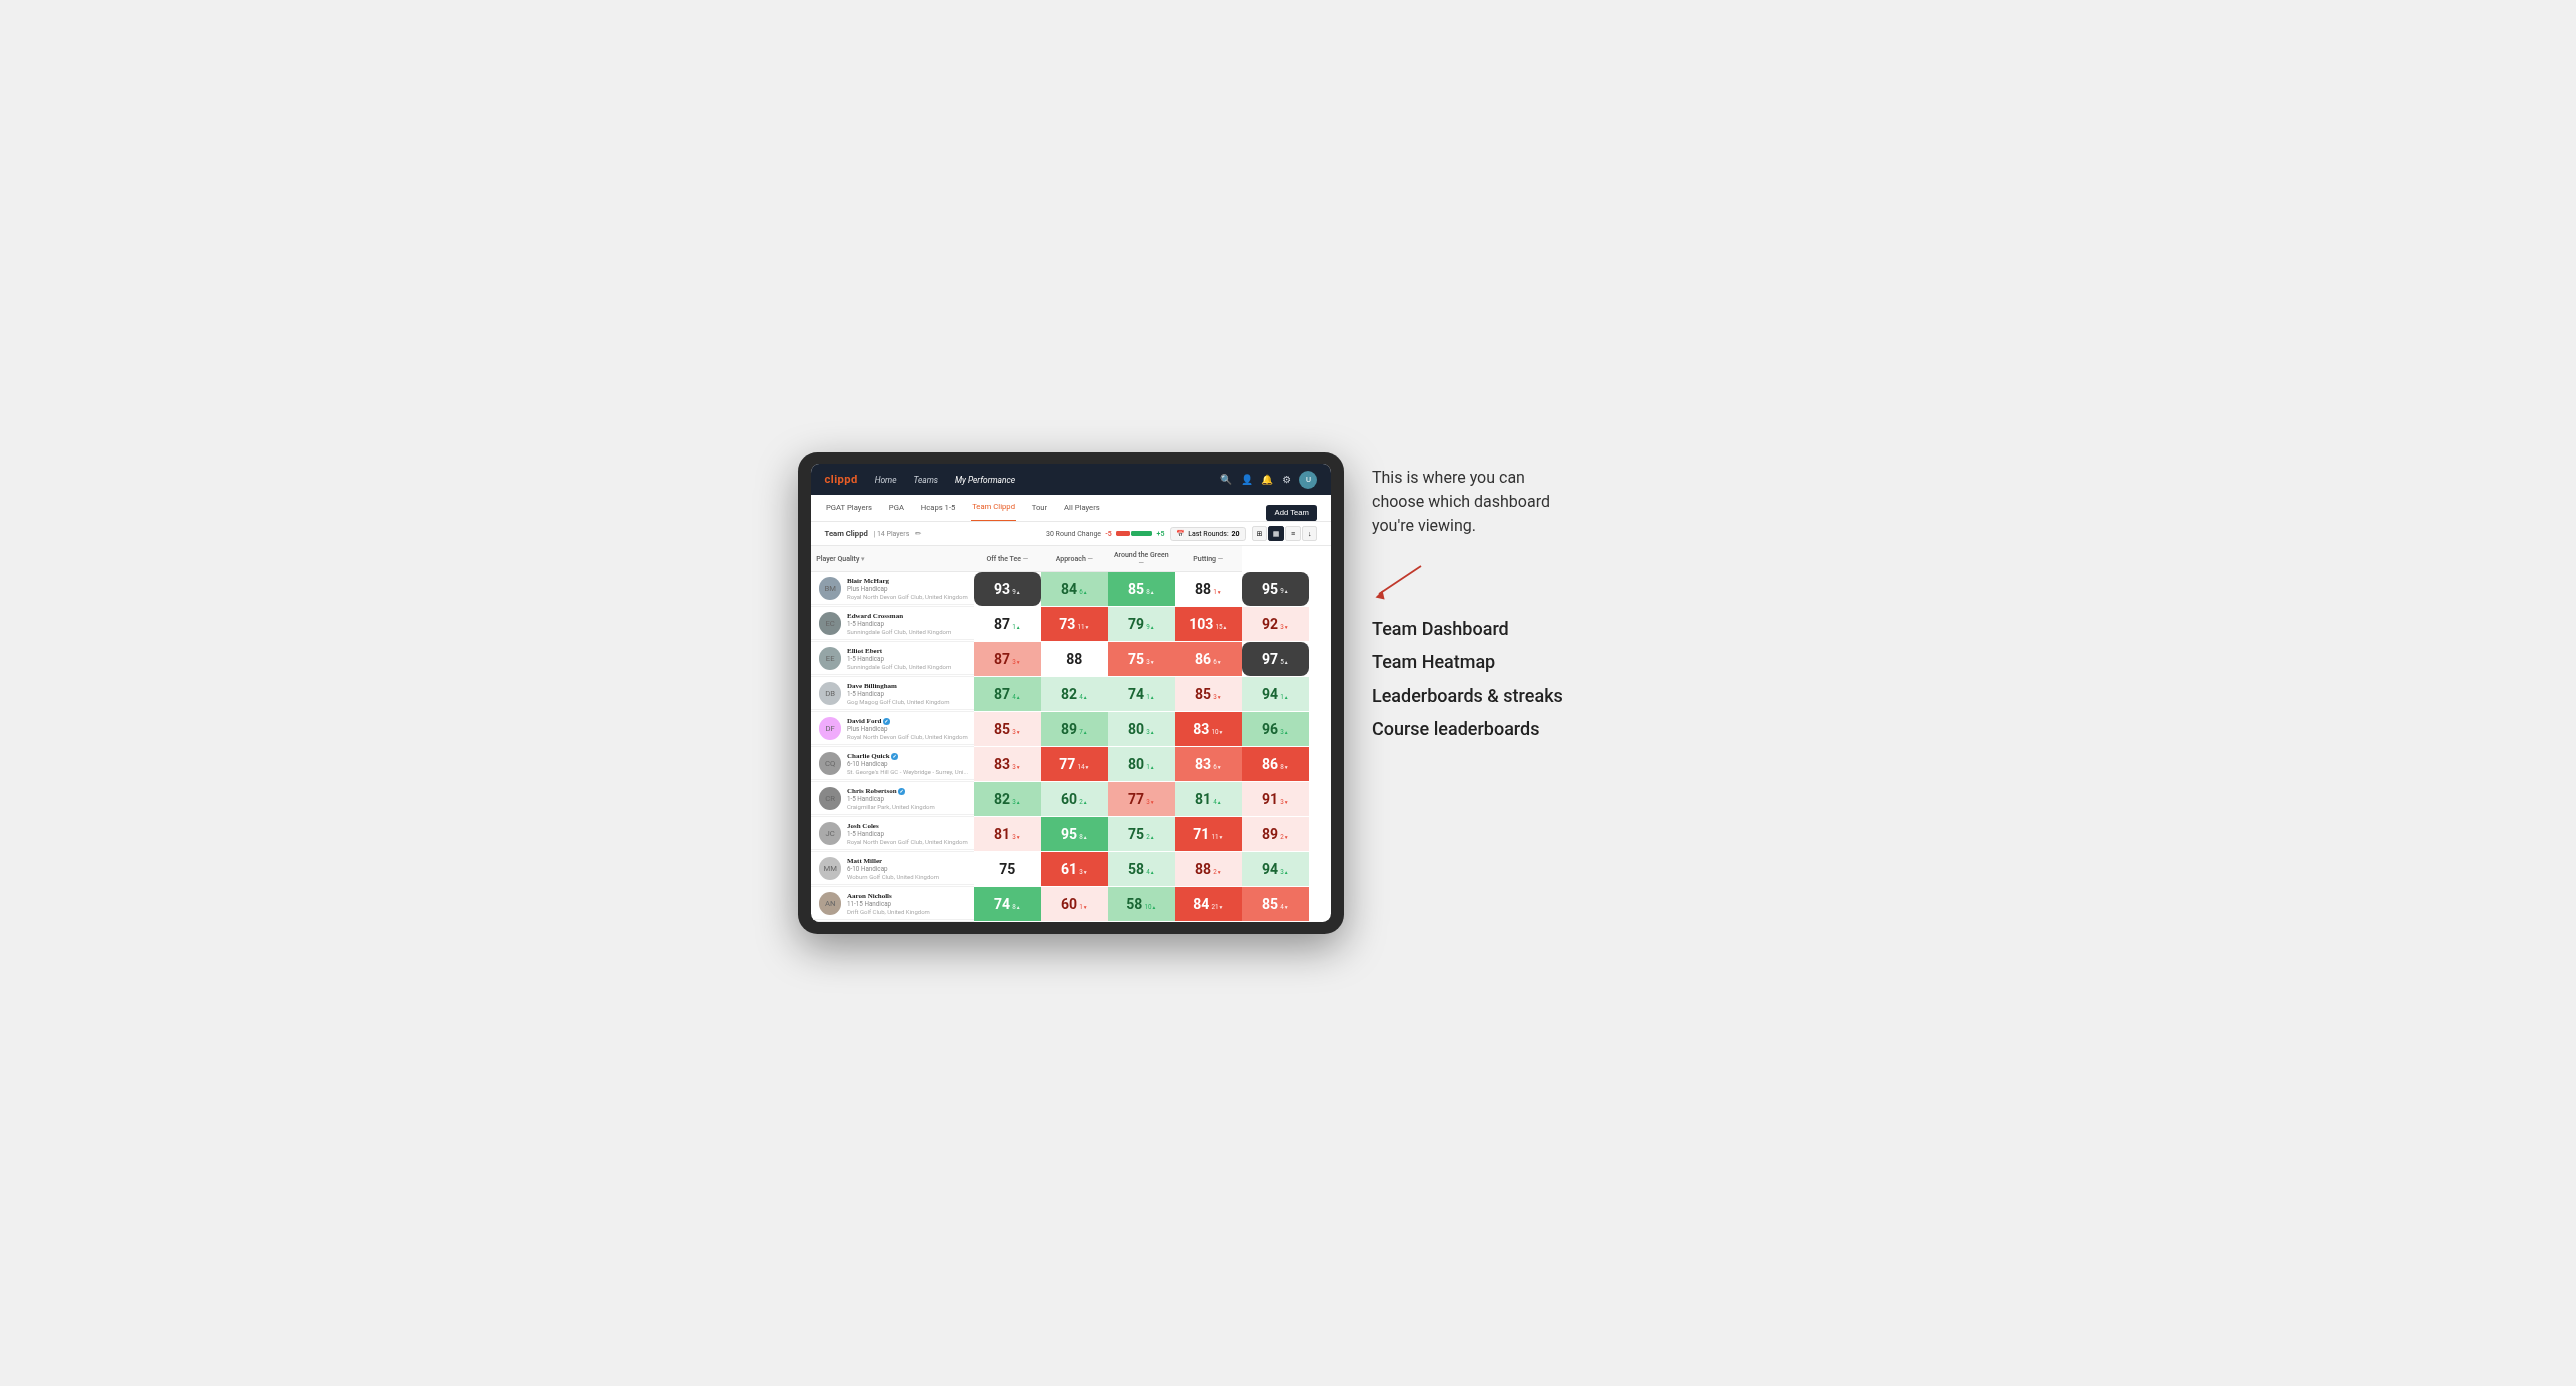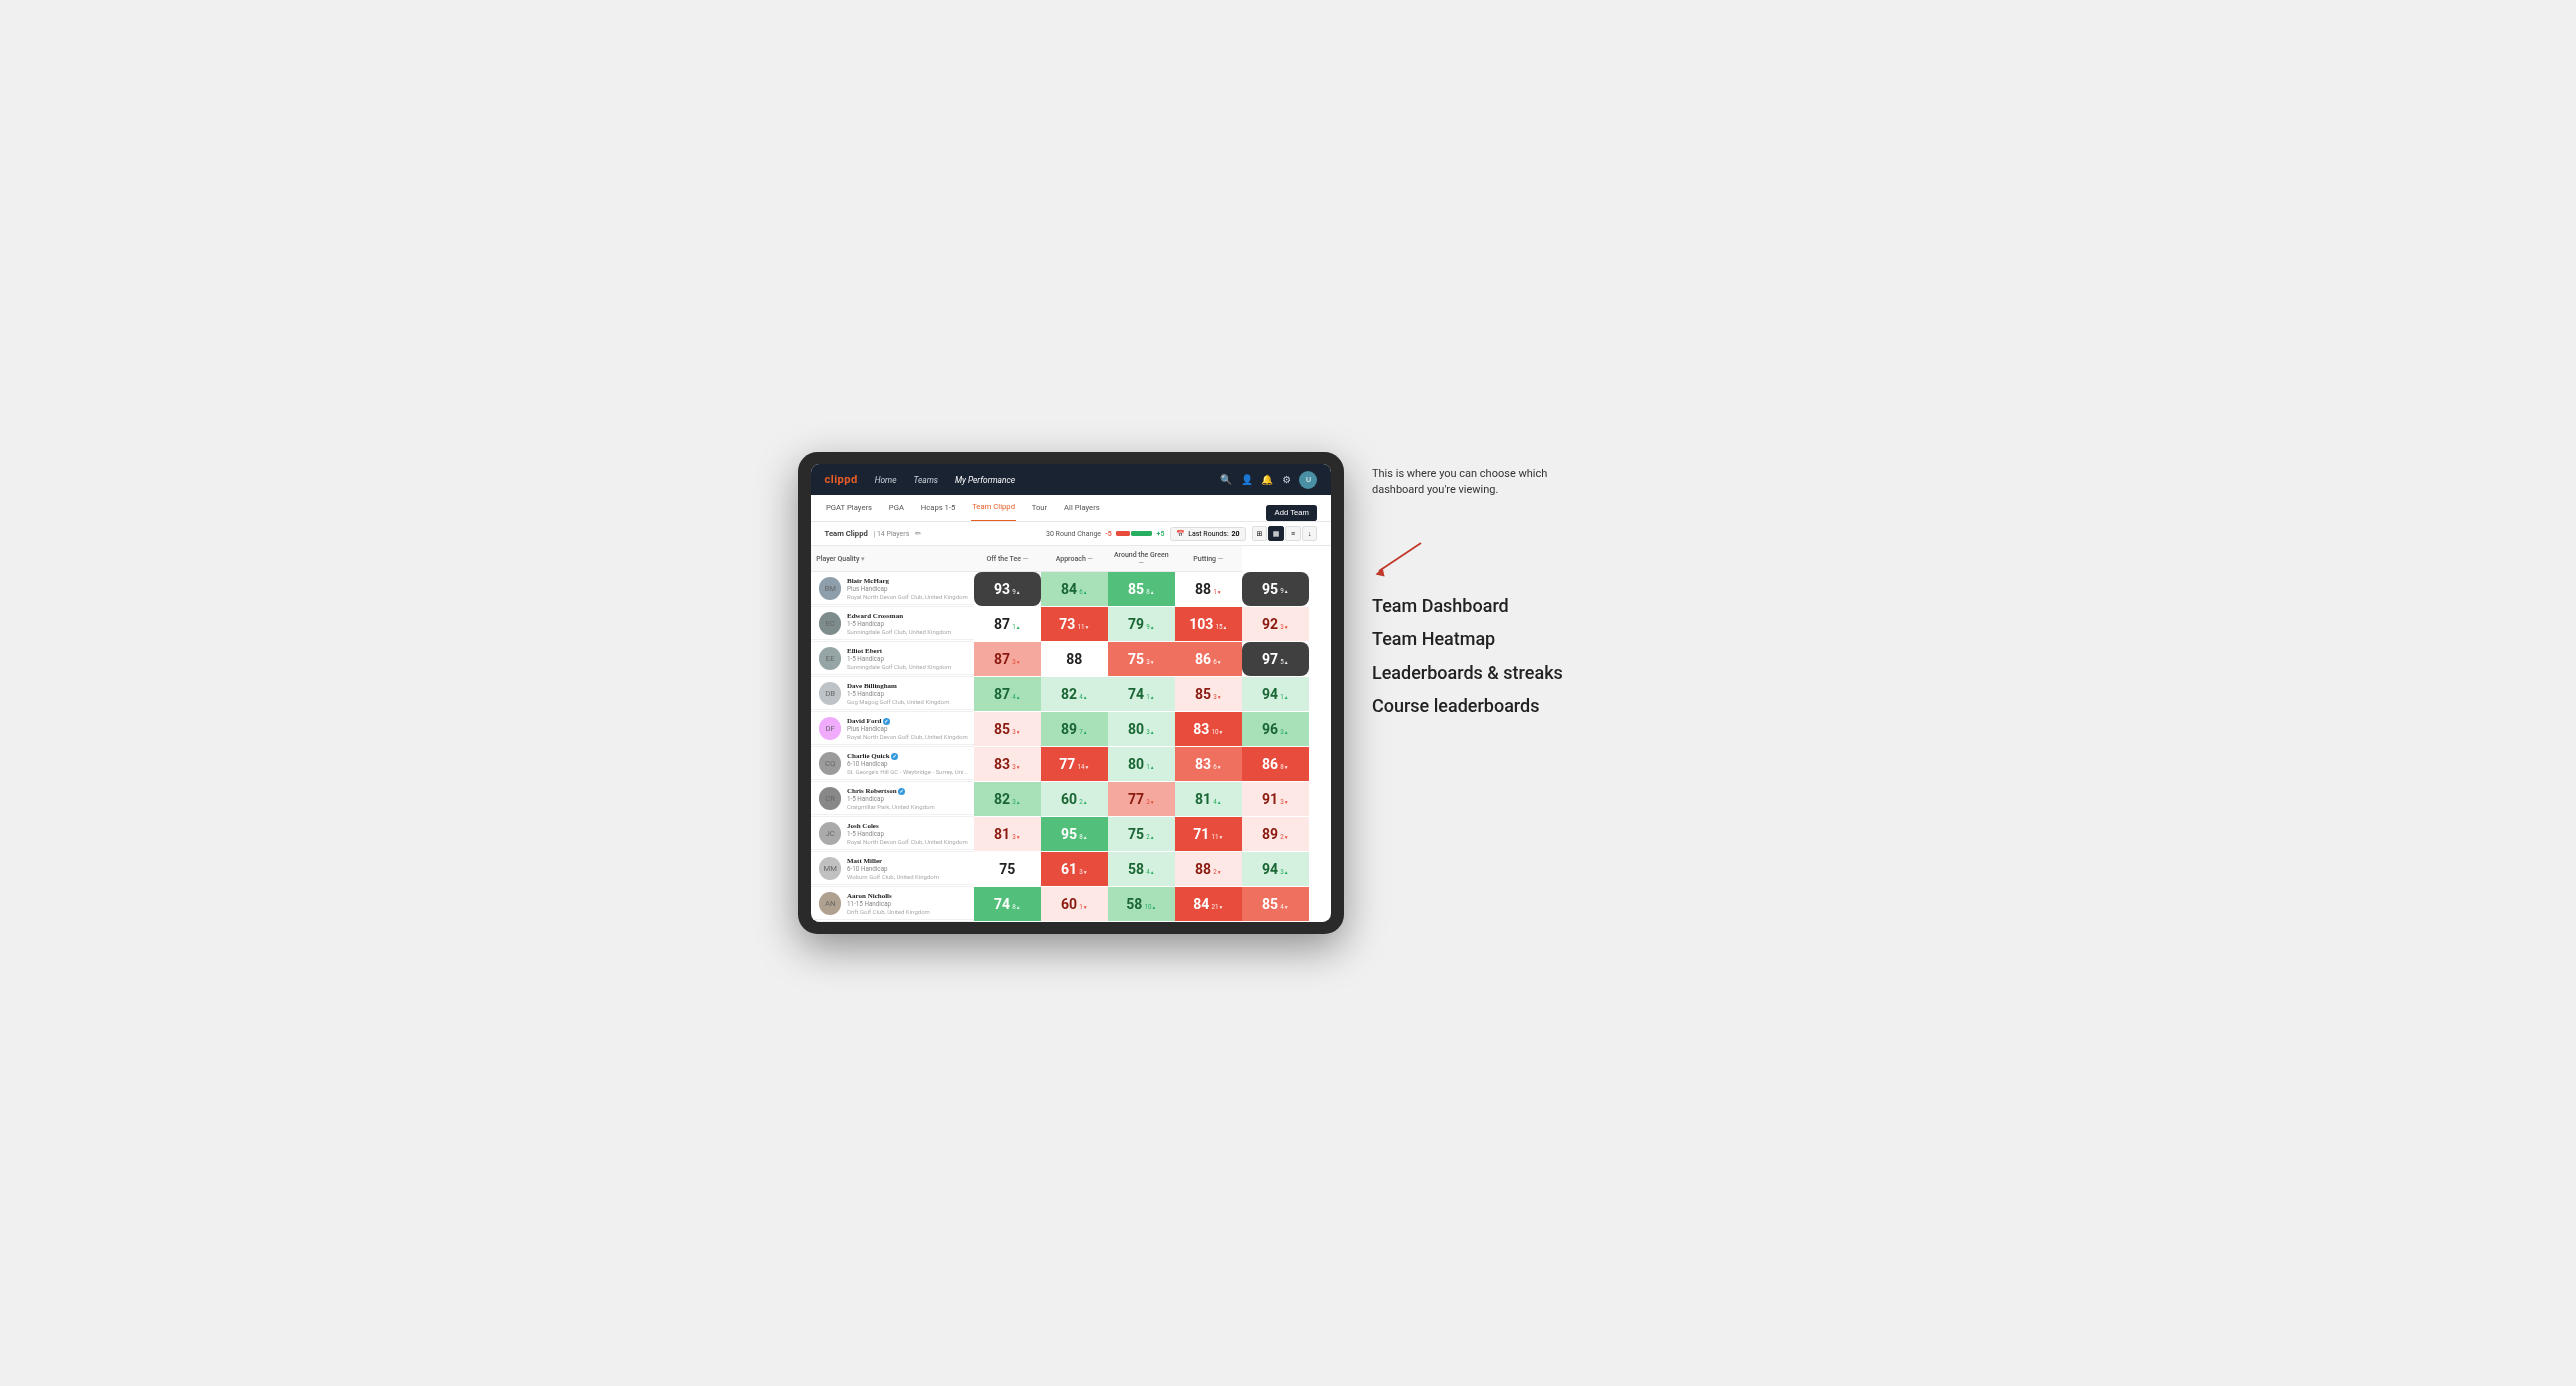--- a/index.html
+++ b/index.html
@@ -314,24 +314,24 @@
     
     .arrow-up::after { content: "▲"; font-size: 4.9px; }
     .arrow-down::after { content: "▼"; font-size: 4.9px; }
 
     
     .sidebar-panel {
       flex: 1;
       padding-top: 14px;
     }
     .annotation-text {
-      font-size: 11px;
+      font-size: 16px;
       color: #333;
       line-height: 1.5;
-      margin-bottom: 37px;
+      margin-bottom: 21px;
       max-width: 196px;
     }
     .dashboard-options {
       display: flex;
       flex-direction: column;
       gap: 12.6px;
       margin-top: 7px;
     }
     .dashboard-option {
       font-size: 18px;

